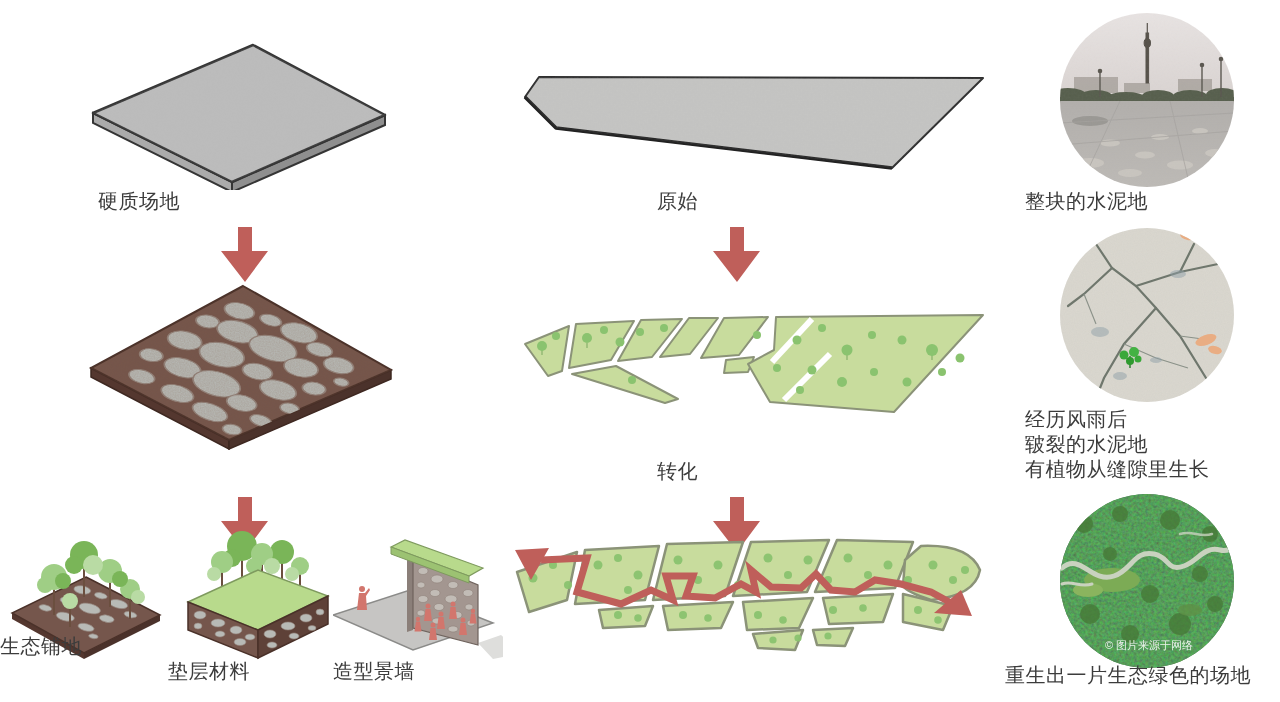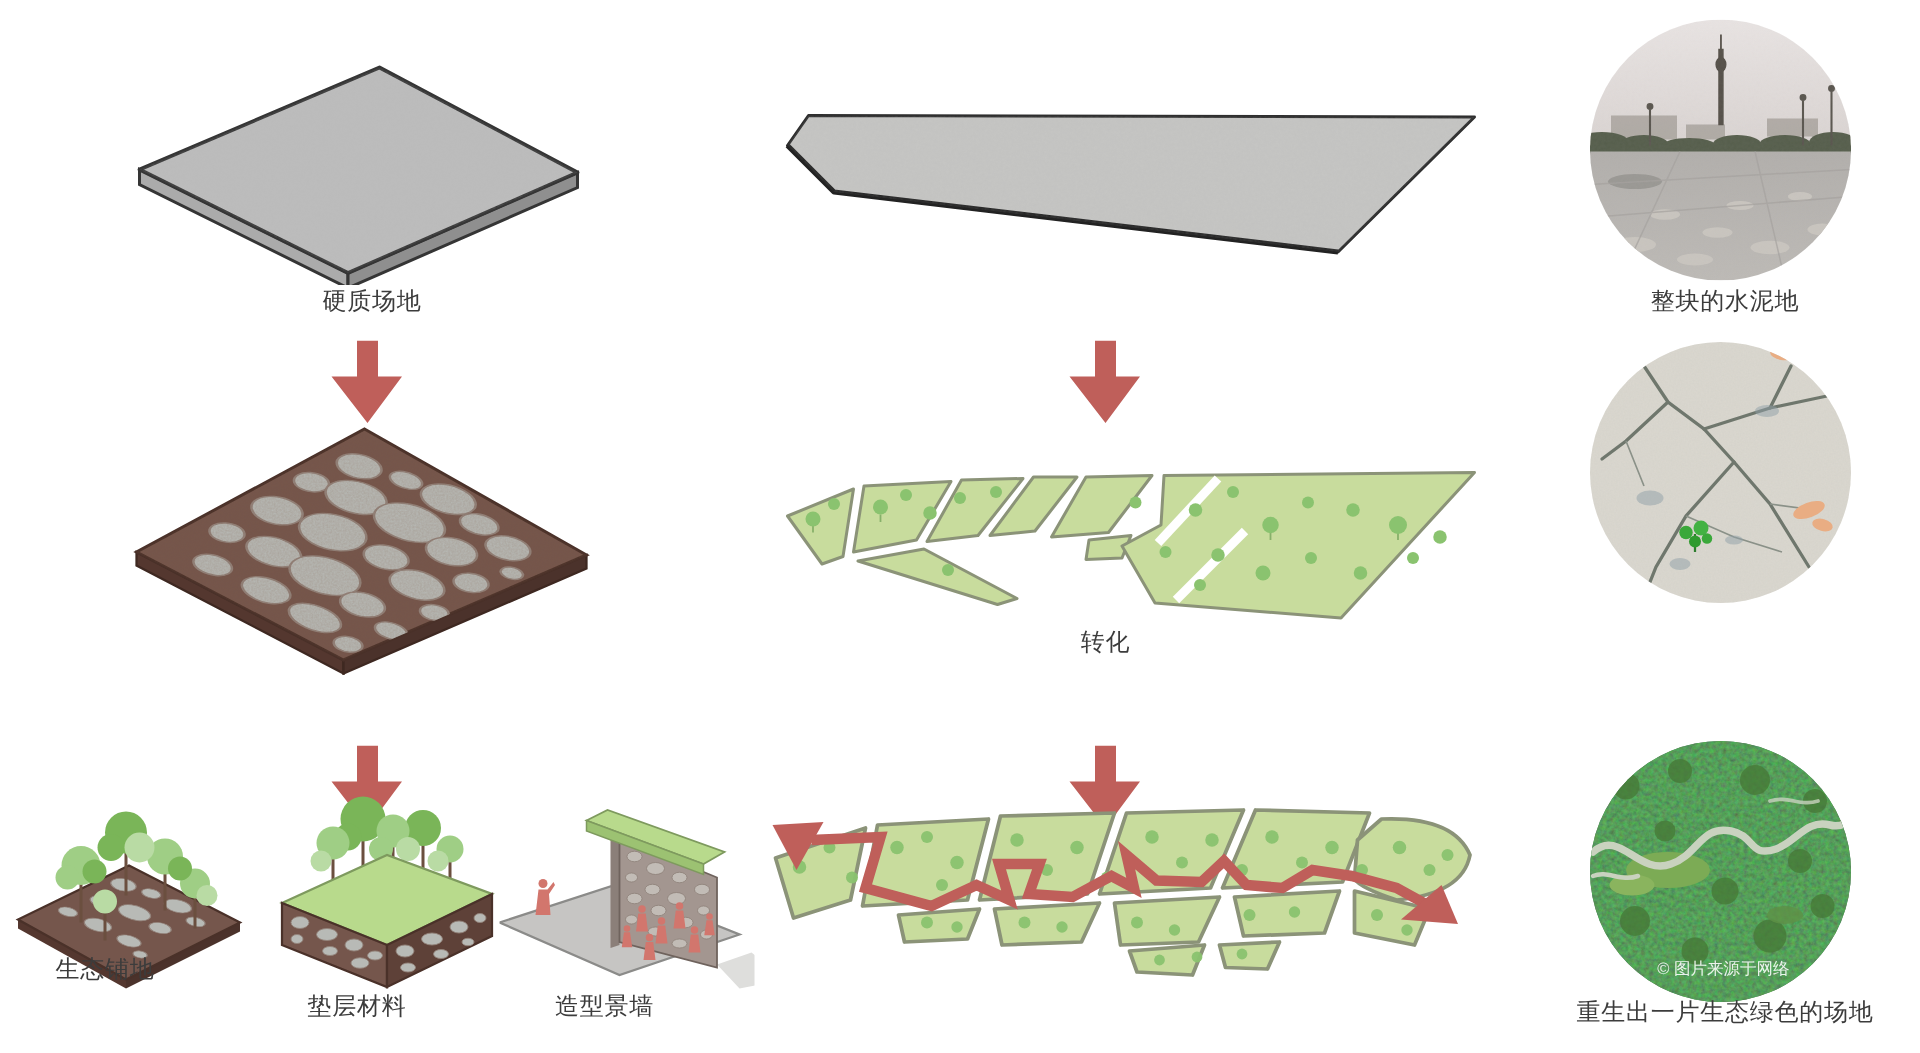--- a/index.html
+++ b/index.html
@@ -1,20 +1,20 @@
 <!DOCTYPE html>
 <html style="--arrow-red: #bf5f5a; --outline-dark: #353535; --slab-gray: #bdbdbd; --slab-side-light: #ababab; --slab-side-dark: #8f8f8f; --soil-brown: #75564c; --soil-dark: #54372f; --stone-gray: #b8bab6; --green-fill: #c8dc9d; --green-stroke: #8b9378; --green-top: #b8da8c; --tree-green: #8ac36f; --figure-red: #d2766d; --label-text: #3c3c3c;"><head>
 <meta charset="utf-8">
 <style>
   html,body{margin:0;padding:0;background:#ffffff;}
   #canvas{position:relative;width:1280px;height:702px;background:#ffffff;overflow:hidden;
           font-family:"Liberation Sans","DejaVu Sans",sans-serif;}
   .abs{position:absolute;}
-  .caption{position:absolute;font-size:16px;line-height:25px;color:var(--label-text,#3c3c3c);
-           text-align:center;letter-spacing:.5px;white-space:nowrap;}
+  .caption{position:absolute;font-size:20px;line-height:25px;color:var(--label-text,#3c3c3c);
+           text-align:left;letter-spacing:.5px;white-space:nowrap;}
   .photo{position:absolute;width:174px;height:174px;border-radius:50%;overflow:hidden;text-align:center;}
   svg{display:block;}
 </style>
 </head>
 <body>
 
 <div id="canvas">
 
   <svg class="abs" style="left:85px;top:20px" width="315" height="170" viewBox="0 0 315 170">
     <defs>
@@ -253,20 +253,21 @@
       <clipPath id="clipPlan">
           <polygon points="12,33 26,13 470,14 379,104 43,64"></polygon>
         </clipPath>
     </defs>
     <polygon points="12,33 26,13 470,14 379,104 43,64" fill="#c6c6c4" stroke="#2e2e2e" stroke-width="2" stroke-linejoin="round"></polygon>
     <path d="M12,33 L43,64 L379,104" fill="none" stroke="#222" stroke-width="3.5" stroke-linejoin="round"></path>
     <g clip-path="url(#clipPlan)" opacity="0.35">
       <rect width="480" height="115" filter="url(#texPlan)"></rect>
     </g>
   </svg>
+  <div class="caption" style="left:657px;top:189px;width:160px">原始</div>
 
   <svg class="abs" style="left:712px;top:227px" width="50" height="56" viewBox="0 0 50 56">
     <path d="M18,0 h14 v24 h16 L25,55 L1,24 h17 Z" style="fill:var(--arrow-red)"></path>
   </svg>
 
   <svg class="abs" style="left:512px;top:310px" width="480" height="120" viewBox="0 0 480 120">
     <g fill="var(--green-fill)" stroke="var(--green-stroke)" stroke-width="2" stroke-linejoin="round">
       <path d="M13,34 L57,16 L50,61 L36,66 Z"></path>
       <path d="M64,14 L122,11 L99,50 L57,58 Z"></path>
       <path d="M129,10 L170,9 L140,47 L106,51 Z"></path>
@@ -307,21 +308,21 @@
           <circle cx="300" cy="60" r="4.5"></circle>
           <circle cx="330" cy="72" r="5"></circle>
         <circle cx="362" cy="62" r="4"></circle>
           <circle cx="395" cy="72" r="4.5"></circle>
           <circle cx="430" cy="62" r="4"></circle>
         <circle cx="288" cy="80" r="4"></circle>
           <circle cx="265" cy="58" r="4"></circle>
       </g>
     </g>
   </svg>
-  <div class="caption" style="left:657px;top:416px;width:160px">转化</div>
+  <div class="caption" style="left:657px;top:459px;width:160px">转化</div>
 
   <svg class="abs" style="left:712px;top:497px" width="50" height="56" viewBox="0 0 50 56">
     <path d="M18,0 h14 v24 h16 L25,55 L1,24 h17 Z" style="fill:var(--arrow-red)"></path>
   </svg>
 
   <svg class="abs" style="left:503px;top:530px" width="490" height="132" viewBox="0 0 490 132">
     <g fill="var(--green-fill)" stroke="var(--green-stroke)" stroke-width="2.5" stroke-linejoin="round">
       <path d="M14,42 L74,22 L64,70 L26,82 Z"></path>
       <path d="M82,20 L156,16 L142,70 L72,74 Z"></path>
       <path d="M164,14 L240,12 L222,66 L150,70 Z"></path>
@@ -483,20 +484,25 @@
           <circle cx="78" cy="131" r="3.5" fill="#3aa83a"></circle>
       </g>
       <g fill="#e9ad83">
         <ellipse cx="146" cy="112" rx="11" ry="5" transform="rotate(-20 146 112)"></ellipse>
         <ellipse cx="155" cy="122" rx="7" ry="4" transform="rotate(15 155 122)"></ellipse>
         <ellipse cx="128" cy="8" rx="8" ry="4" transform="rotate(10 128 8)"></ellipse>
         <ellipse cx="16" cy="26" rx="6" ry="3.5" transform="rotate(-15 16 26)"></ellipse>
       </g>
     </svg>
   </div>
+  <div class="caption" style="left:1025px;top:407px;width:250px">
+    <div>经历风雨后</div>
+    <div>皲裂的水泥地</div>
+    <div>有植物从缝隙里生长</div>
+  </div>
 
   <div class="photo" style="left:1060px;top:494px">
     <svg width="174" height="174" viewBox="0 0 174 174">
       <defs>
         <filter id="texForest" x="-5%" y="-5%" width="110%" height="110%">
           <feTurbulence type="fractalNoise" baseFrequency="0.35" numOctaves="3" seed="4"></feTurbulence>
           <feColorMatrix type="matrix" values="0.12 0 0 0 0.05  0 0.5 0 0 0.16  0 0 0.12 0 0.06  0 0 0 0 1"></feColorMatrix>
         </filter>
       </defs>
       <rect width="174" height="174" fill="#2c5530"></rect>

